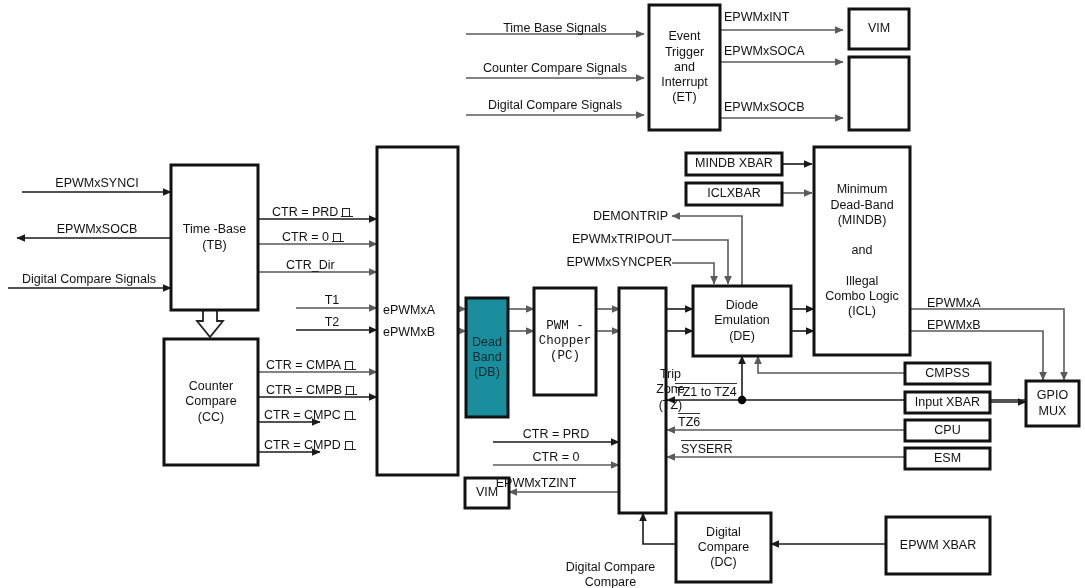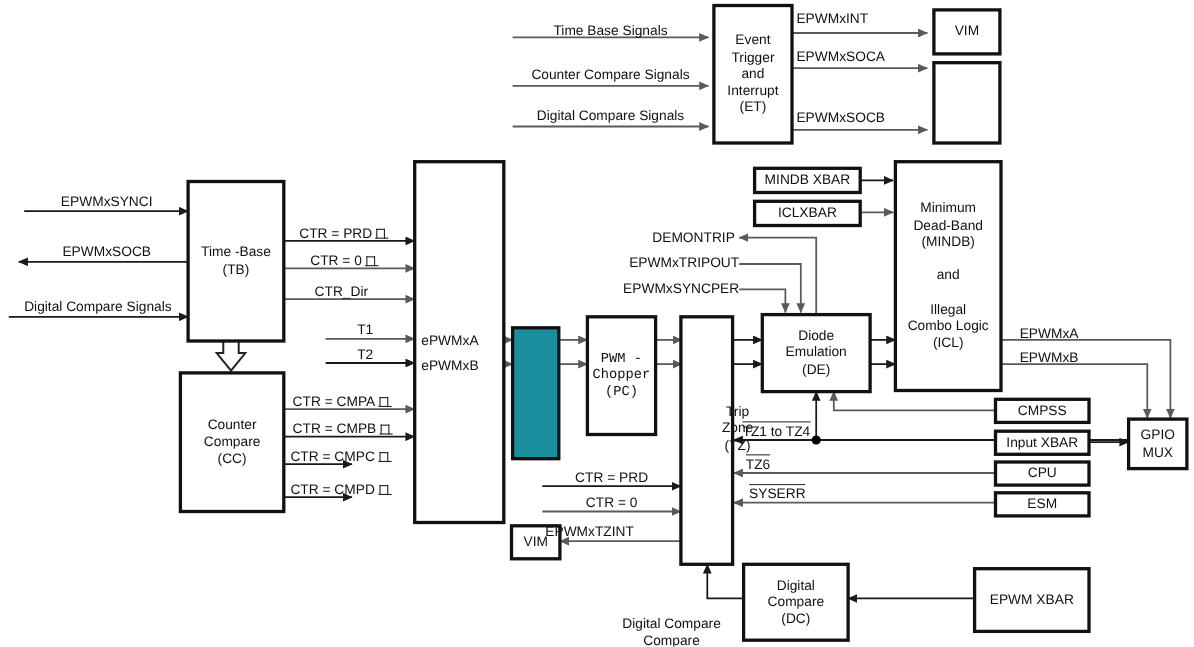--- a/index.html
+++ b/index.html
@@ -211,20 +211,25 @@
   <div class="blktxt" style="left:171px;top:165px;width:87px;height:145px;">
     <span style="white-space:pre-line">Time -Base
 (TB)</span>
   </div>
   <div class="blktxt" style="left:164px;top:339px;width:94px;height:126px;">
     <span style="white-space:pre-line">Counter
 Compare
 (CC)</span>
   </div>
 
+  <div class="blktxt" style="left:466px;top:298px;width:42px;height:119px;color:#102a2e;">
+    <span style="white-space:pre-line">Dead
+Band
+(DB)</span>
+  </div>
   <div class="blktxt" style="left:534px;top:288px;width:62px;height:107px;font-family:Liberation Mono, monospace;">
     <span style="white-space:pre-line">PWM -
 Chopper
 (PC)</span>
   </div>
   <div class="blktxt" style="left:619px;top:355px;width:47px;height:70px;margin-left:28px;">
     <span style="white-space:pre-line">Trip
 Zone
 (TZ)</span>
   </div>

